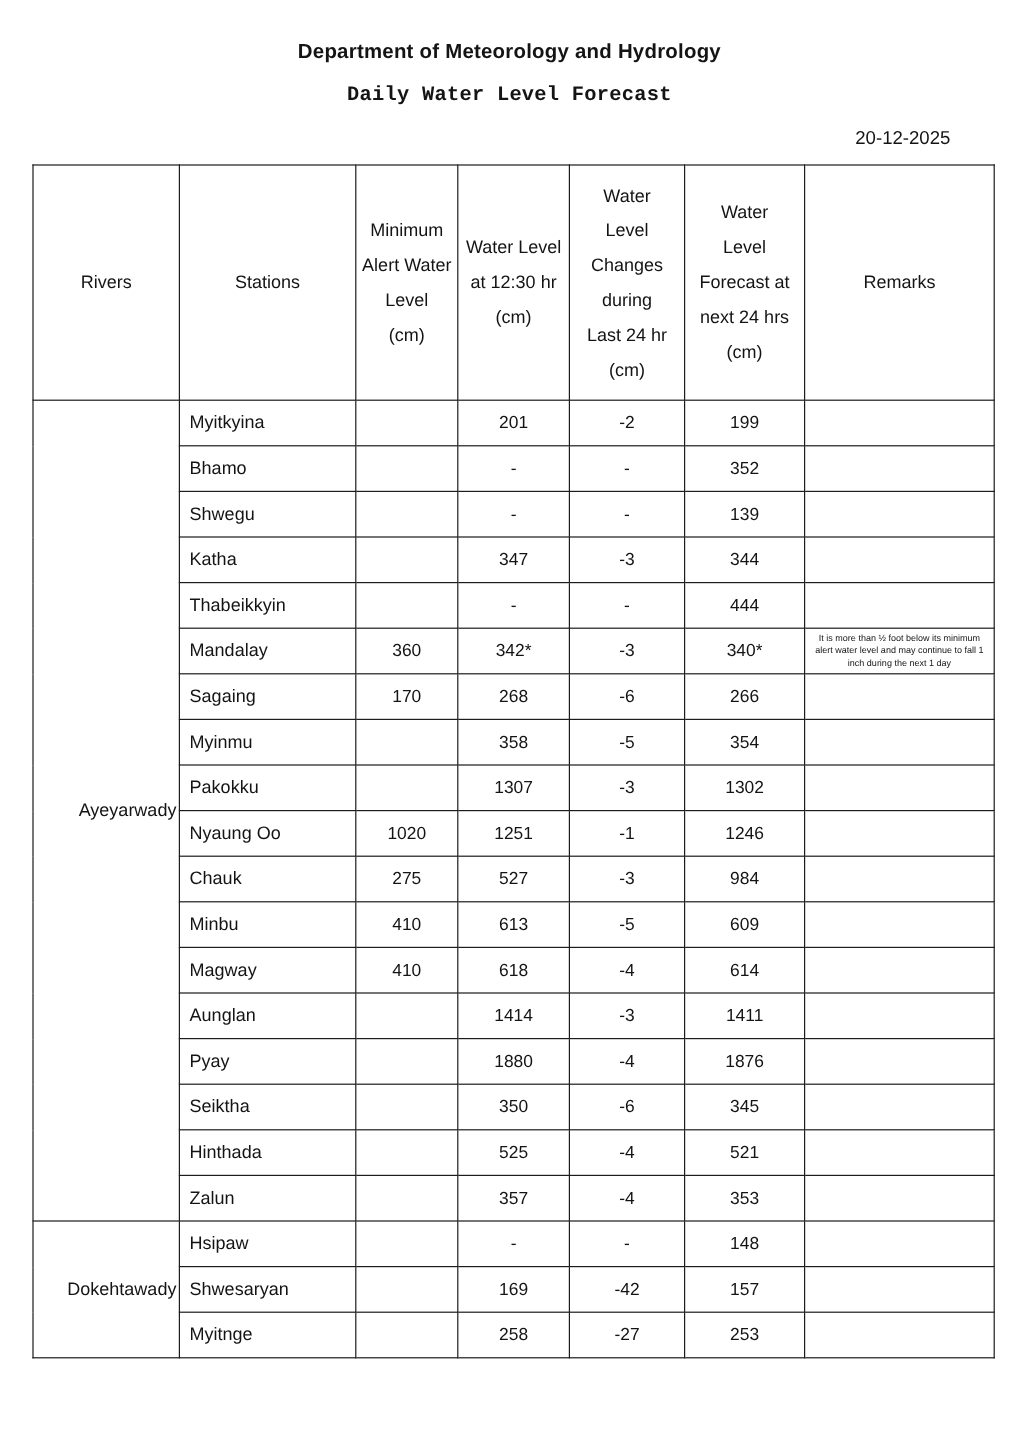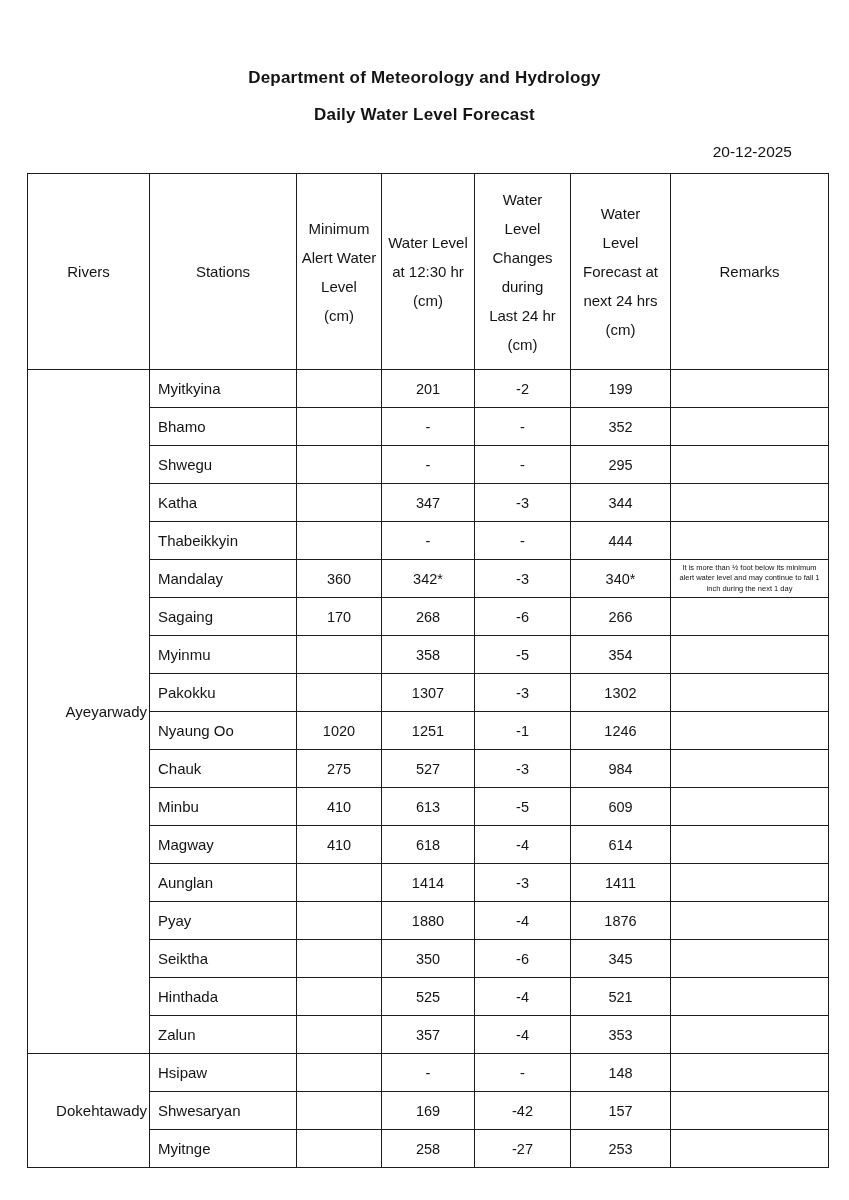--- a/index.html
+++ b/index.html
@@ -11,28 +11,28 @@
     font-family: "Liberation Sans", "DejaVu Sans", sans-serif;
     color: #141414;
     overflow: hidden;
   }
   .title {
     padding-top: 33px;
     text-align: center;
     font-size: 17px;
     font-weight: bold;
     letter-spacing: 0.2px;
-    margin-top: 35px;
   }
   .subtitle {
     margin-top: 17px;
     text-align: center;
     font-size: 17px;
     font-weight: bold;
     letter-spacing: 0.2px;
+    font-family: Liberation Mono, monospace;
   }
   .date {
     margin: 18px 57px 12px 0;
     text-align: right;
     font-size: 15.5px;
     padding-left: 46px;
   }
   table.wl-table {
     border-collapse: collapse;
     table-layout: fixed;
@@ -137,21 +137,21 @@
           <td class="num-cell">-</td>
           <td class="num-cell">-</td>
           <td class="num-cell">352</td>
           <td class="remarks-cell"></td>
         </tr>
         <tr>
           <td class="station-cell">Shwegu</td>
           <td class="num-cell"></td>
           <td class="num-cell">-</td>
           <td class="num-cell">-</td>
-          <td class="num-cell">295</td>
+          <td class="num-cell">139</td>
           <td class="remarks-cell"></td>
         </tr>
         <tr>
           <td class="station-cell">Katha</td>
           <td class="num-cell"></td>
           <td class="num-cell">347</td>
           <td class="num-cell">-3</td>
           <td class="num-cell">344</td>
           <td class="remarks-cell"></td>
         </tr>

